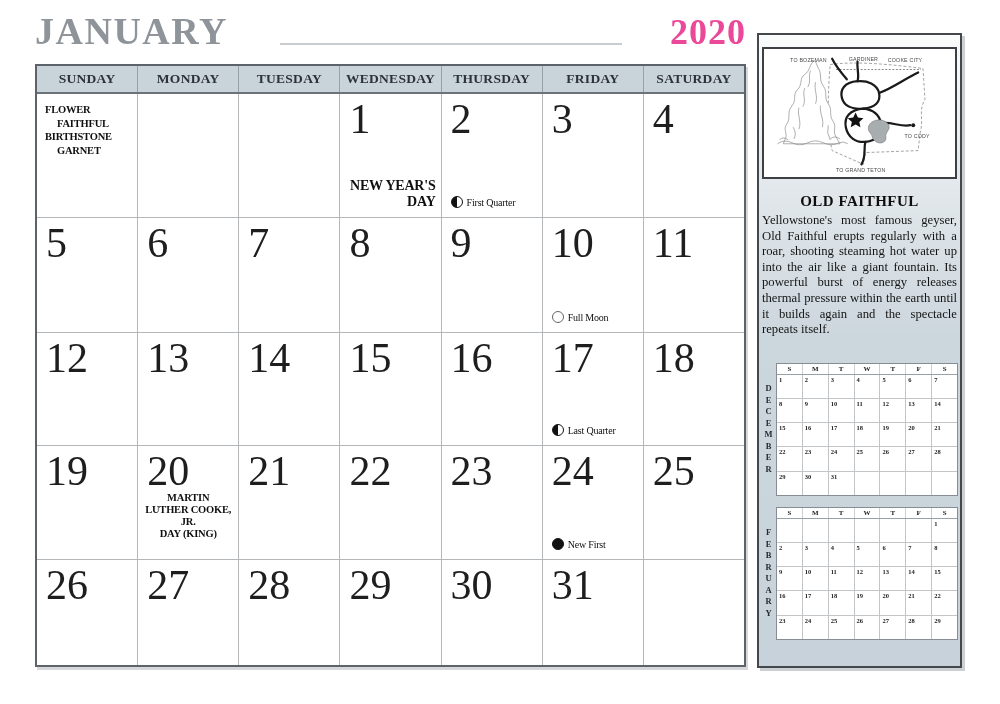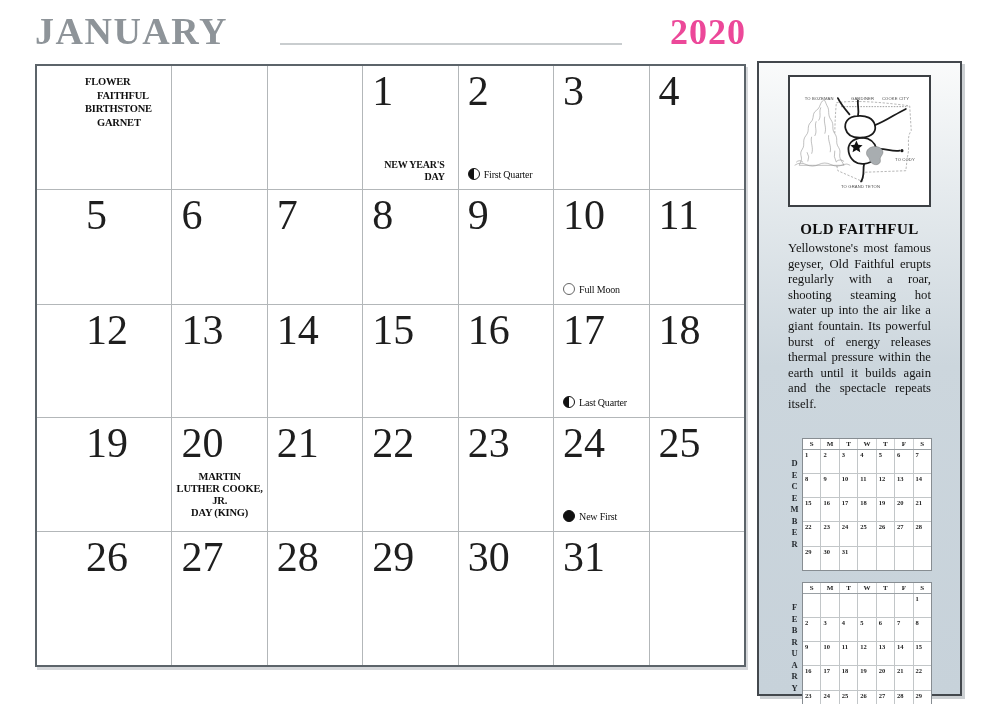--- a/index.html
+++ b/index.html
@@ -16,46 +16,46 @@
   
   .main-cal { position:absolute; left:35px; top:64px; width:711px; height:603px;
               border:2px solid #5c646a; display:flex; flex-direction:column; background:#fff;
               box-shadow:2px 3px 0 rgba(90,100,110,.25); }
   .day-headers { display:flex; height:28px; background:#c9d3da; border-bottom:2px solid #6b7379; }
   .day-header { flex:1; display:flex; align-items:center; justify-content:center;
                 font-weight:700; font-size:13.5px; color:#2c3238; letter-spacing:.3px;
                 border-right:1px solid #99a1a7; }
   .day-header:last-child { border-right:none; }
   .grid { flex:1; display:flex; flex-direction:column; }
-  .cal-row { display:flex; border-top:1px solid #b3b7b9;padding-left:40px; }
+  .cal-row { display:flex; border-top:1px solid #b3b7b9; }
   .cal-row:nth-child(1) { border-top:none; height:123px; }
   .cal-row:nth-child(2) { height:115px; }
   .cal-row:nth-child(3) { height:113px; }
   .cal-row:nth-child(4) { height:114px; }
   .cal-row:nth-child(5) { flex:1; }
   .cal-cell { flex:1; position:relative; border-right:1px solid #b3b7b9; overflow:hidden; }
   .cal-cell:last-child { border-right:none; }
   .day-num { font-size:42px; color:#1e1e1e; padding:3px 0 0 9px; line-height:1.05; font-weight:400; }
   .info-block { padding:9px 0 0 8px; font-weight:700; font-size:10.5px; line-height:1.3; color:#101010; letter-spacing:-.2px; }
   .info-line.indent { padding-left:12px; }
   .holiday { position:absolute; font-weight:700; color:#101010; line-height:1.15; letter-spacing:-.2px; }
-  .holiday.br { right:13px; bottom:7px; text-align:right; font-size:10px; }
-  .holiday.bc { left:0; right:0; bottom:12px; text-align:center; font-size:10.5px; }
+  .holiday.br { right:5px; bottom:7px; text-align:right; font-size:14px; }
+  .holiday.bc { left:0; right:0; bottom:19px; text-align:center; font-size:10.5px; }
   .moon-note { position:absolute; left:9px; bottom:9px; display:flex; align-items:center; gap:4px;
                font-size:10px; color:#101010; font-weight:400; letter-spacing:-.2px; }
   .moon-icon { width:12px; height:12px; border-radius:50%; display:inline-block; flex:0 0 auto; }
   .moon-icon.first-quarter, .moon-icon.last-quarter { border:1px solid #111; background:linear-gradient(90deg,#111 50%,#fff 50%); }
   .moon-icon.full-moon { border:1.5px solid #666; background:#fff; }
   .moon-icon.new-moon { border:1px solid #111; background:#111; }
 
   
   .sidebar { position:absolute; left:757px; top:33px; width:205px; height:635px;
-             border:2px solid #43484d; padding:10px 28px;
+             border:2px solid #43484d; padding:10px 2px;
              background:linear-gradient(180deg,#fafbfb 0%, #e6ebee 20%, #ccd6dd 48%, #c7d2da 100%);
-             box-shadow:3px 3px 0 rgba(110,120,130,.35);margin-top:28px; }
+             box-shadow:3px 3px 0 rgba(110,120,130,.35); }
   .map-box { background:#fff; border:2px solid #3c4044; height:132px; margin:2px 1px 0; }
   .map-box svg { width:100%; height:100%; display:block; }
   .map-label { font-family:"Liberation Sans", sans-serif; font-size:5.4px; fill:#4a4a4a; letter-spacing:.2px; }
   .feature-title { text-align:center; font-size:15px; margin:14px 0 3px; letter-spacing:.5px; color:#0e0e0e; font-weight:700; }
   .feature-text { font-size:12.7px; line-height:1.23; text-align:justify; margin:0 1px; color:#141414; }
 
   .mini { display:flex; margin-top:25px; }
   .mini + .mini { margin-top:11px; }
   .letters { width:15px; font-weight:700; font-size:8.5px; color:#262b30;
              display:flex; flex-direction:column; justify-content:center; align-items:center; line-height:11.5px; }
@@ -74,20 +74,29 @@
 
 <div class="page">
 
   <header class="title-row">
     <h1 class="month-title">JANUARY</h1>
     <div class="header-rule"></div>
     <div class="year-title">2020</div>
   </header>
 
   <section class="main-cal">
+    <div class="day-headers">
+        <div class="day-header">SUNDAY</div>
+        <div class="day-header">MONDAY</div>
+        <div class="day-header">TUESDAY</div>
+        <div class="day-header">WEDNESDAY</div>
+        <div class="day-header">THURSDAY</div>
+        <div class="day-header">FRIDAY</div>
+        <div class="day-header">SATURDAY</div>
+      </div>
     <div class="grid">
         <div class="cal-row">
           <div class="cal-cell">
             <div class="info-block">
               <div class="info-line">FLOWER</div>
               <div class="info-line indent">FAITHFUL</div>
               <div class="info-line">BIRTHSTONE</div>
               <div class="info-line indent">GARNET</div>
             </div>
           </div>

